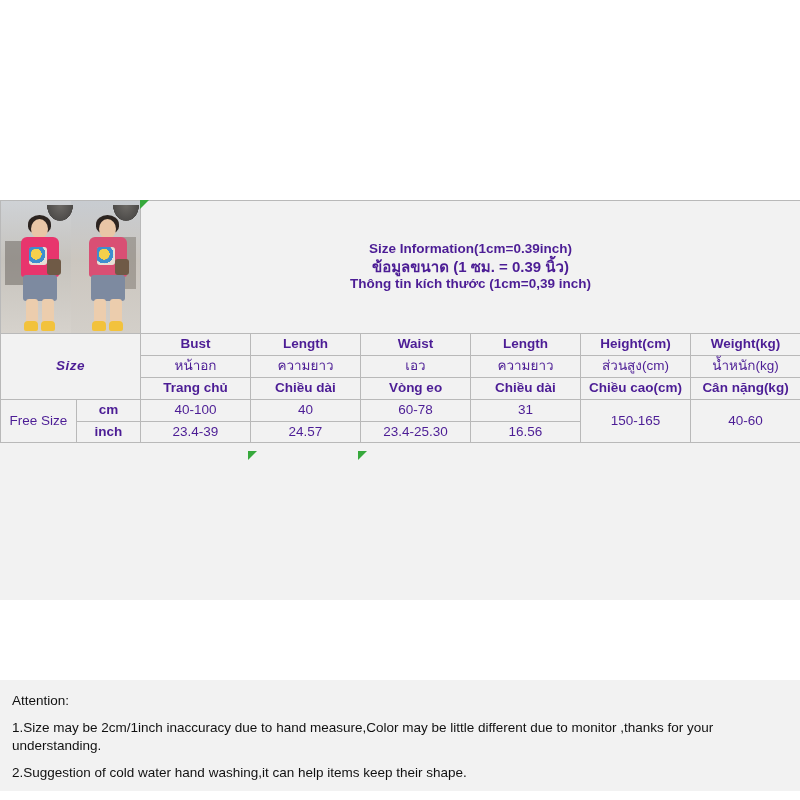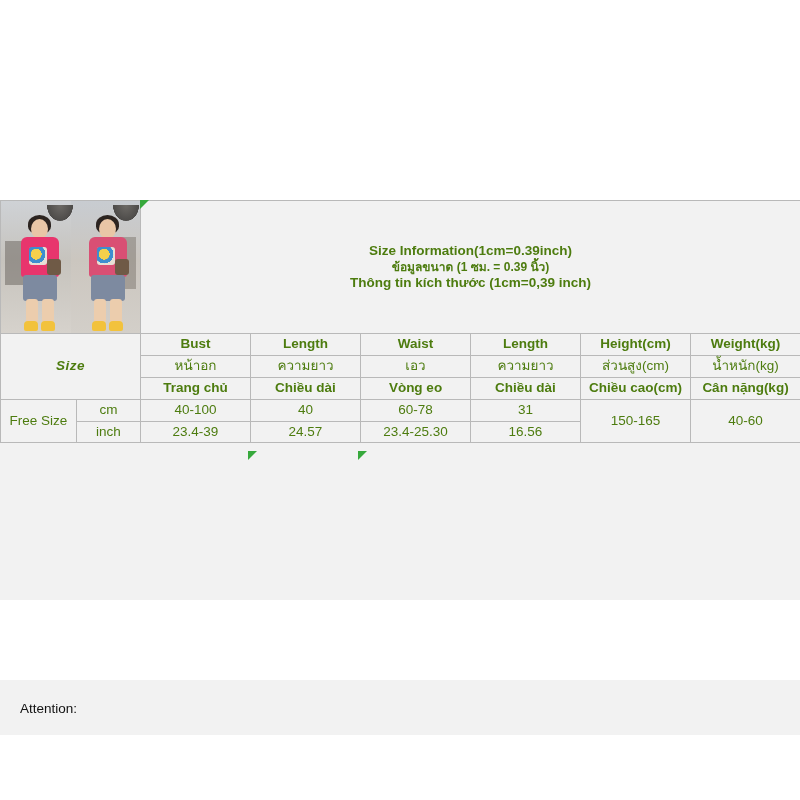--- a/index.html
+++ b/index.html
@@ -29,21 +29,21 @@
     border-collapse: collapse;
     width: 800px;
     table-layout: fixed;
     background: #f2f2f2;
   }
   table.size-table td {
     border: 1px solid #b9b9b9;
     text-align: center;
     vertical-align: middle;
     font-size: 13.5px;
-    color: #4d7c0f;
+    color: #4c1d95;
     padding: 2px 1px;
     background: #f2f2f2;
     line-height: 1.25;
     margin-top: 30px;
   }
   .cell-photo {
     padding: 0 !important;
     border: 1px solid #b9b9b9 !important;
     background: #f2f2f2 !important;
     height: 132px;
@@ -123,43 +123,43 @@
 
   .title-cell {
     text-align: center !important;
     vertical-align: middle !important;
     font-weight: bold;
     font-size: 15.5px;
     line-height: 1.5;
     color: #000;
   }
   .title-cell .line { display: block; }
-  .title-cell .line.th { font-size: 12px; }
+  .title-cell .line.th { font-size: 15px; }
   .size-word {
     font-size: 22px;
     font-weight: bold;
     letter-spacing: .5px;
     font-style: italic;
   }
   .hdr { font-weight: bold; font-size: 14px; }
   .free-size { font-size: 14px; }
-  .unit { font-weight: normal; font-size: 13.5px; }
+  .unit { font-weight: bold; font-size: 13.5px; }
   .attention {
     position: absolute;
     left: 0;
     width: 800px;
     top: 480px;
     padding: 4px 4px 0 4px;
     box-sizing: border-box;
     background: #f2f2f2;
     font-size: 13.5px;
     color: #111;
     line-height: 1.38;
   }
-  .attention p { margin: 16px; }
+  .attention p { margin: 8px; }
   .green-mark {
     position: absolute;
     width: 0; height: 0;
     border-left: 9px solid #37a93c;
     border-bottom: 9px solid transparent;
   }
   .green-mark.g1 { left: 140px; top: 200px; }
   .green-mark.g2 { left: 248px; top: 451px; }
   .green-mark.g3 { left: 358px; top: 451px; }
 </style>
@@ -268,20 +268,22 @@
           <td>23.4-39</td>
           <td>24.57</td>
           <td>23.4-25.30</td>
           <td>16.56</td>
         </tr>
       </tbody>
     </table>
 
     <div class="attention">
       <p>Attention:</p>
+      <p>1.Size may be 2cm/1inch inaccuracy due to hand measure,Color may be little different due to monitor ,thanks for your understanding.</p>
+      <p>2.Suggestion of cold water hand washing,it can help items keep their shape.</p>
     </div>
   </div>
 
   <div class="green-mark g1"></div>
   <div class="green-mark g2"></div>
   <div class="green-mark g3"></div>
 
 </div>
 
 </body></html>

